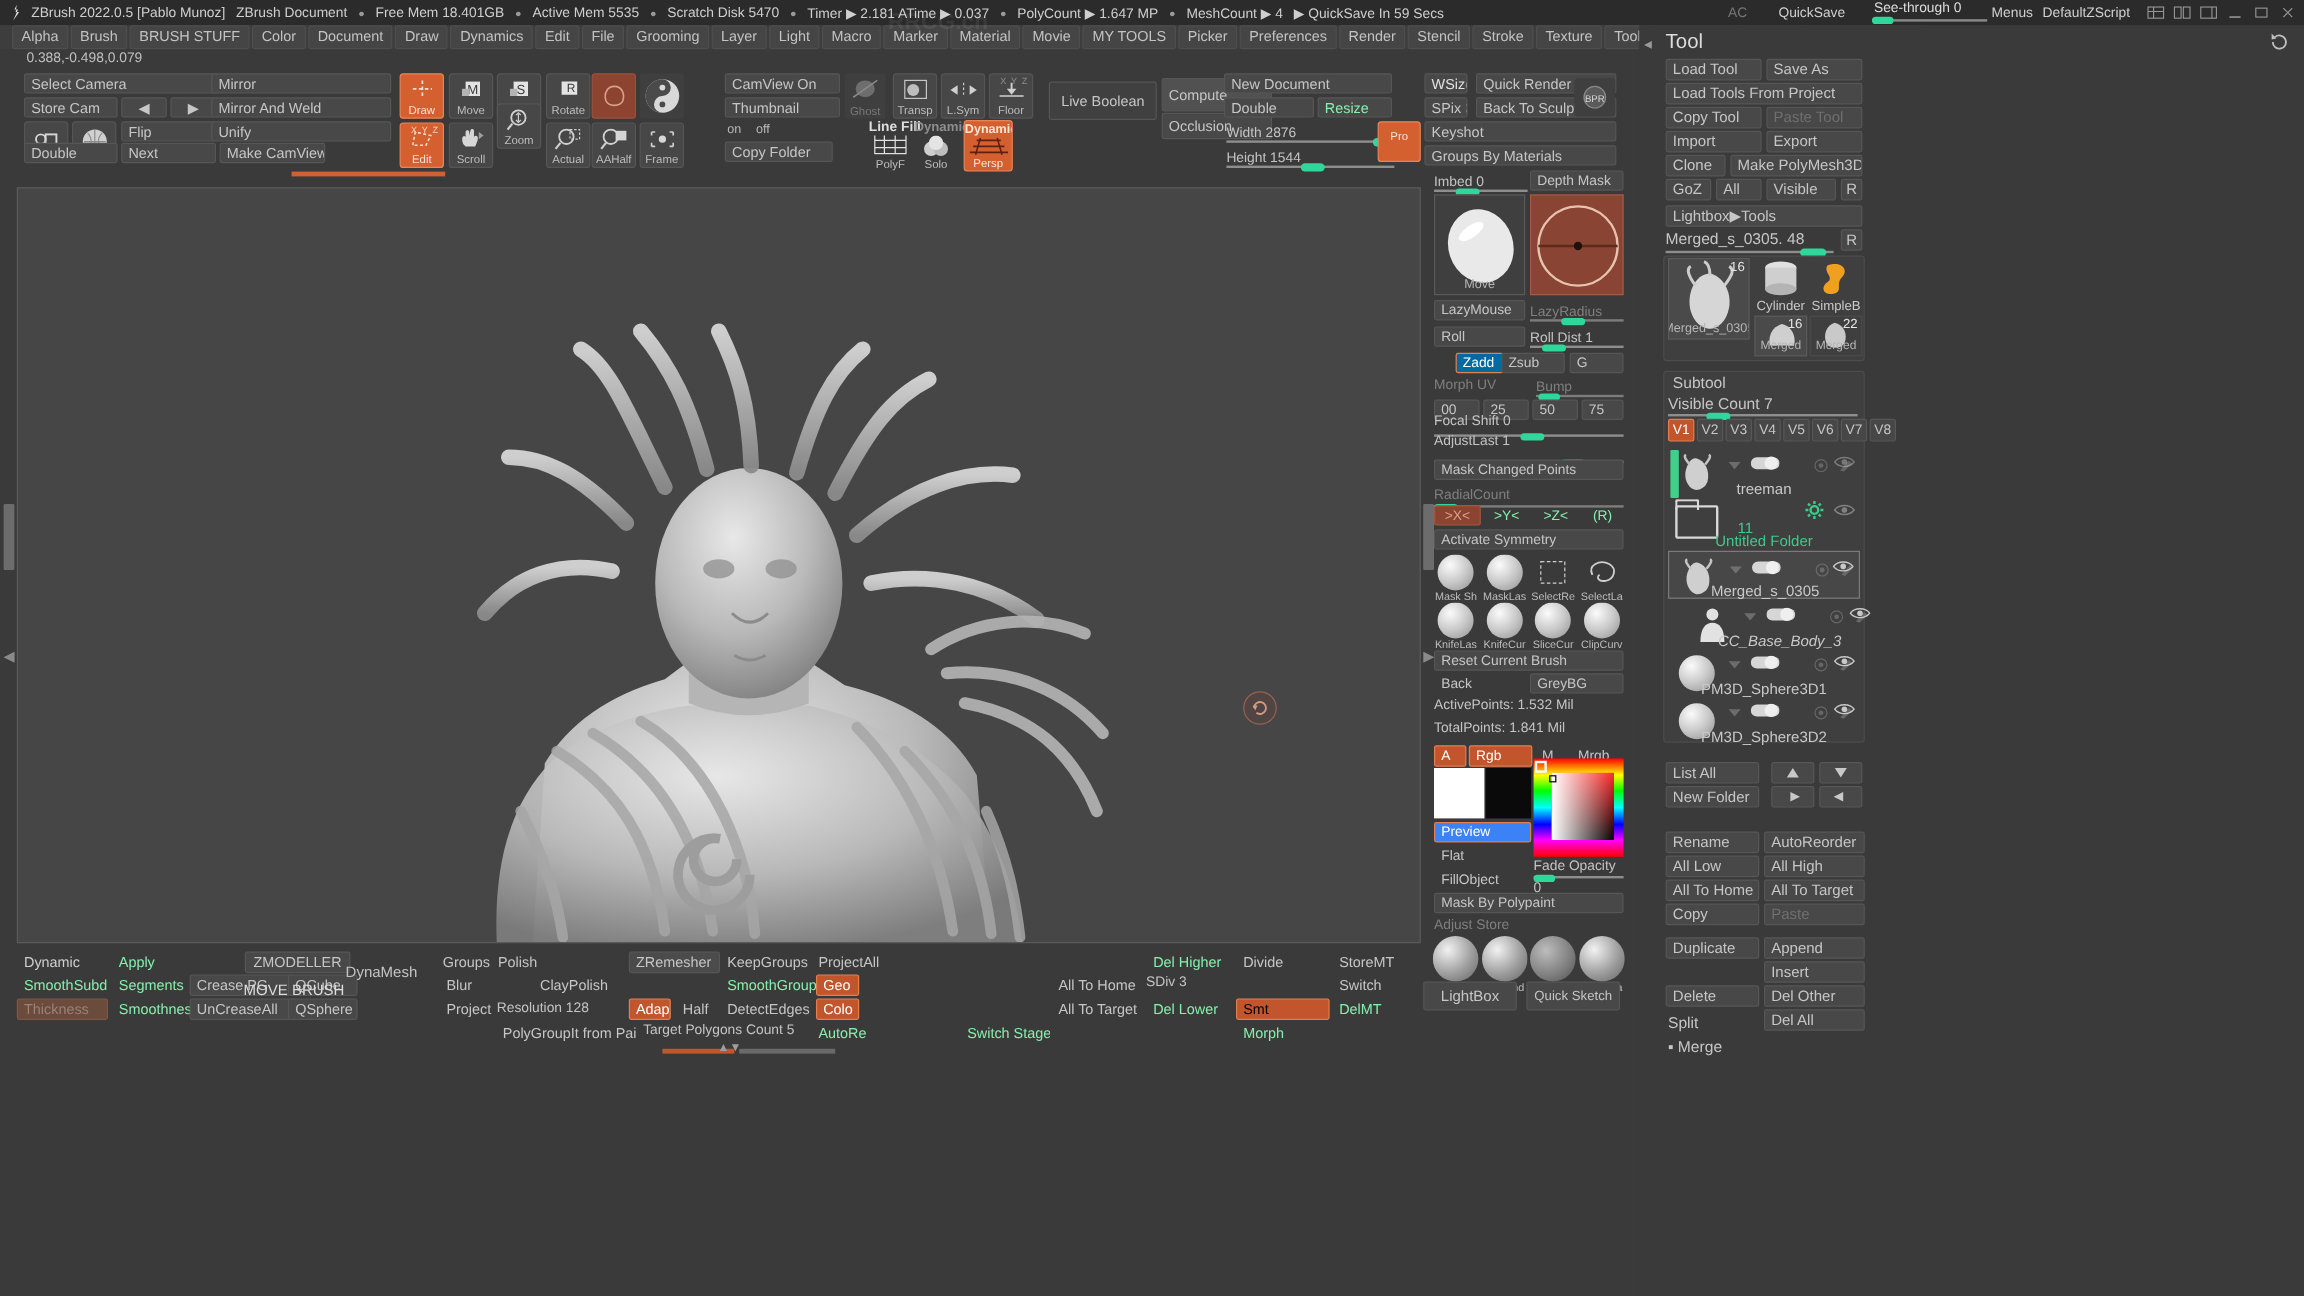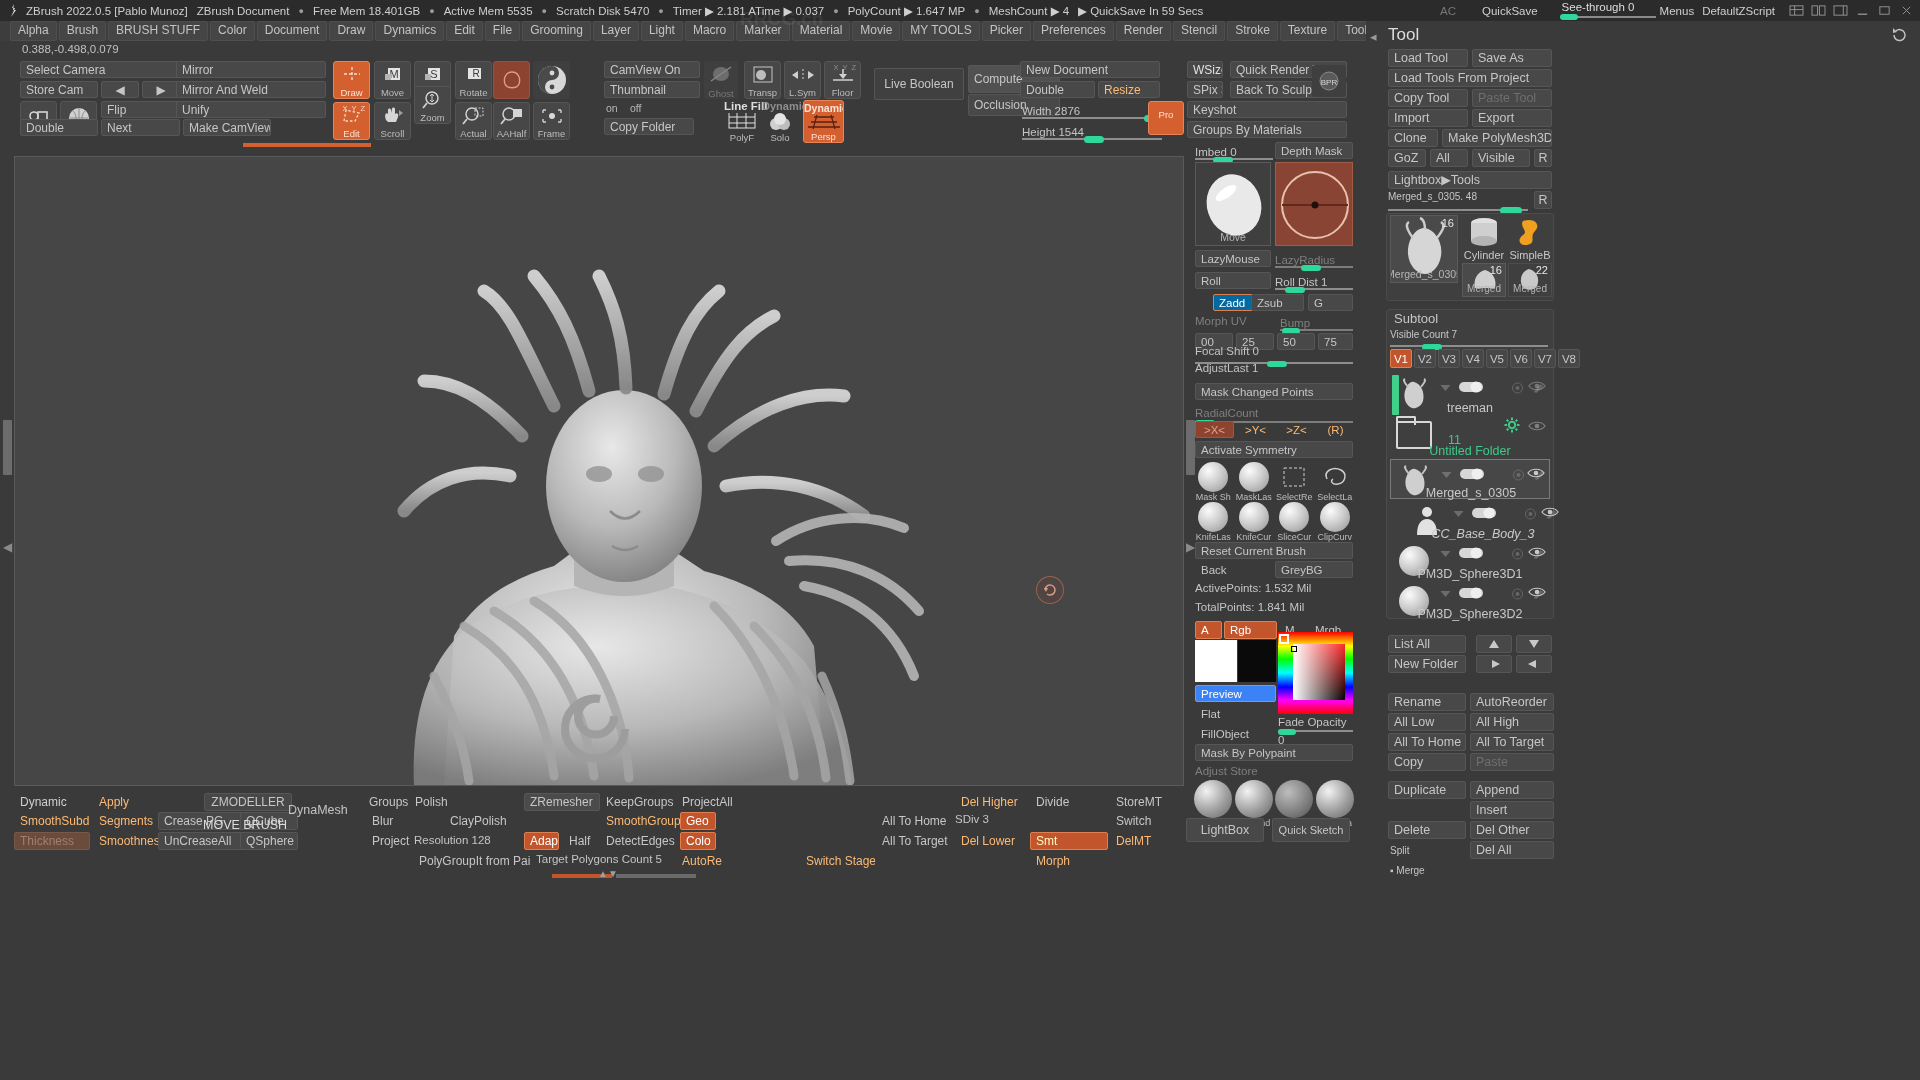--- a/index.html
+++ b/index.html
@@ -44,21 +44,21 @@
 
   
   .coords { position: absolute; left: 22px; top: 43px; font-size: 11.5px; color: #c0c0c0; }
   .toolbar { position:absolute; left:0; top: 56px; width: 1365px; height: 96px; }
 
   .btn {
     background: #484848; border: 1px solid #565656; border-radius: 2px;
     font-size: 12px; color: #c6c6c6; padding: 2px 5px; white-space: nowrap;
     display: flex; align-items: center; line-height: 14px; overflow: hidden;
   }
-  .btn.dim { color: #fdba74; }
+  .btn.dim { color: #86efac; }
 
   .iconbtn {
     background: #474747; border: 1px solid #555; border-radius: 3px;
     display: flex; flex-direction: column; align-items: center; justify-content: flex-end;
     font-size: 9.5px; color: #bdbdbd; overflow: hidden; position: relative;
   }
   .iconbtn .glyph { flex: 1; display:flex; align-items:center; justify-content:center; }
   .iconbtn.on { background: #d4602f; border-color: #e8835a; color: #f6e2d8; }
   .iconbtn.on2 { background: #8c4330; border-color: #9a5040; }
 
@@ -122,21 +122,21 @@
   .tp-head { position:absolute; left: 22px; top: 4px; font-size: 17px; color: #dcdcdc; }
   .tp-back { position:absolute; left: 4px; top: 8px; color:#9a9a9a; font-size: 13px;}
   .tp-reset { position:absolute; right: 12px; top: 6px; color:#bdbdbd; }
   .tp-group { position: absolute; border: 1px solid #4c4c4c; border-radius: 3px; background: #3f3f3f;}
   .tp-btn {
     position: absolute; background: #484848; border: 1px solid #565656; border-radius: 2px;
     font-size: 12.5px; color: #c6c6c6; display: flex; align-items: center; padding-left: 5px;
     line-height: 14px; white-space: nowrap; overflow: hidden;
   }
   .tp-btn.dim { color: #6f6f6f; }
-  .tp-lbl { position: absolute; font-size: 10px; color: #c6c6c6; white-space: nowrap; }
+  .tp-lbl { position: absolute; font-size: 13px; color: #c6c6c6; white-space: nowrap; }
 
   .st-row { position:absolute; left: 14px; width: 240px; height: 44px; }
   .st-thumb { position:absolute; left: 4px; top: 2px; width: 40px; height: 40px; display:flex; align-items:center; justify-content:center;}
   .st-name { position:absolute; left: 0; bottom: -2px; width: 240px; text-align:center; font-size: 12.5px; color:#c9c9c9;}
   .st-icons { position:absolute; left: 48px; top: 6px; display:flex; gap:6px; align-items:center; }
   .st-ic { width: 15px; height: 12px; opacity: .5; }
   .eye { width: 18px; height: 12px; }
   .vbar { position:absolute; left: 2px; top: 2px; width: 7px; height: 40px; background: #3fd18a; border-radius:1px;}
 
   .folder-ic { width: 36px; height: 28px; border: 2px solid #d8d8d8; border-radius: 2px; position: relative; }
@@ -849,21 +849,21 @@
     <div class="btn dim" style="position:absolute;left:676px;top:62px;width:50px;height:18px;background:transparent;border-color:transparent">AutoRe</div>
 
     <div class="btn dim" style="position:absolute;left:955px;top:3px;width:72px;height:18px;background:transparent;border-color:transparent">Del Higher</div>
     <div class="txt" style="position:absolute;left:955px;top:23px">SDiv 3</div>
     <div class="btn" style="position:absolute;left:876px;top:22px;width:74px;height:18px;background:transparent;border-color:transparent">All To Home</div>
     <div class="btn" style="position:absolute;left:876px;top:42px;width:74px;height:18px;background:transparent;border-color:transparent">All To Target</div>
     <div class="btn dim" style="position:absolute;left:955px;top:42px;width:72px;height:18px;background:transparent;border-color:transparent">Del Lower</div>
     <div class="btn dim" style="position:absolute;left:800px;top:62px;width:76px;height:18px;background:transparent;border-color:transparent">Switch Stage</div>
 
     <div class="btn" style="position:absolute;left:1030px;top:3px;width:72px;height:18px;background:transparent;border-color:transparent">Divide</div>
-    <div class="btn" style="position:absolute;left:1030px;top:42px;width:78px;height:18px;background:#c2552c;border-color:#e08050;color:#fef9c3">Smt</div>
+    <div class="btn" style="position:absolute;left:1030px;top:42px;width:78px;height:18px;background:#c2552c;border-color:#e08050;color:#000000">Smt</div>
     <div class="btn dim" style="position:absolute;left:1030px;top:62px;width:72px;height:18px;background:transparent;border-color:transparent">Morph</div>
     <div class="btn" style="position:absolute;left:1110px;top:3px;width:78px;height:18px;background:transparent;border-color:transparent">StoreMT</div>
     <div class="btn" style="position:absolute;left:1110px;top:22px;width:78px;height:18px;background:transparent;border-color:transparent">Switch</div>
     <div class="btn dim" style="position:absolute;left:1110px;top:42px;width:78px;height:18px;background:transparent;border-color:transparent">DelMT</div>
 
     <div class="btn" style="position:absolute;left:1186px;top:28px;width:78px;height:24px;justify-content:center;font-size:12.5px">LightBox</div>
     <div class="btn" style="position:absolute;left:1272px;top:28px;width:78px;height:24px;justify-content:center;font-size:11px;text-align:center">Quick Sketch</div>
 
     <div style="position:absolute;left:552px;top:84px;width:60px;height:4px;background:#c2552c"></div>
     <div style="position:absolute;left:598px;top:78px;color:#9e9e9e;font-size:10px">▲▼</div>

